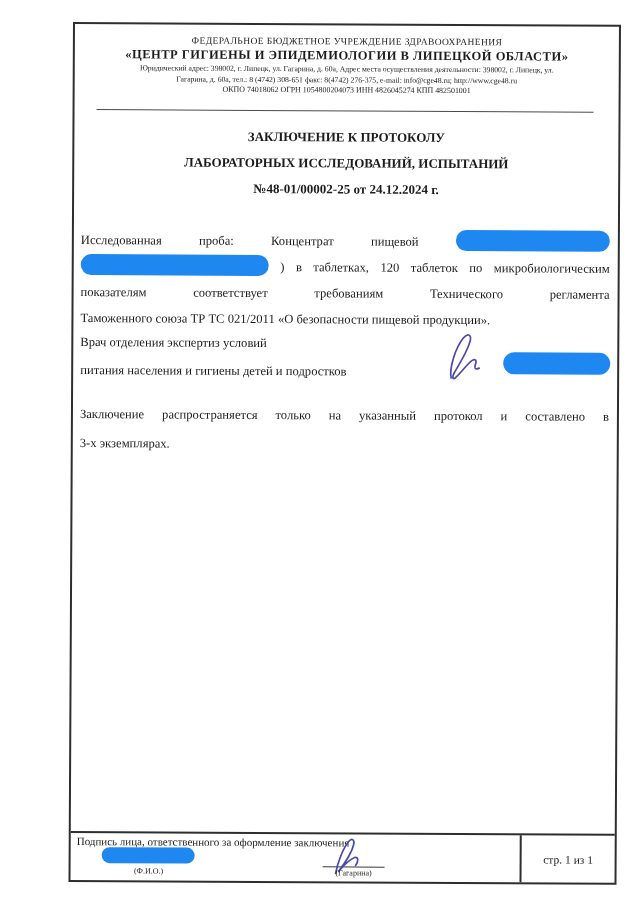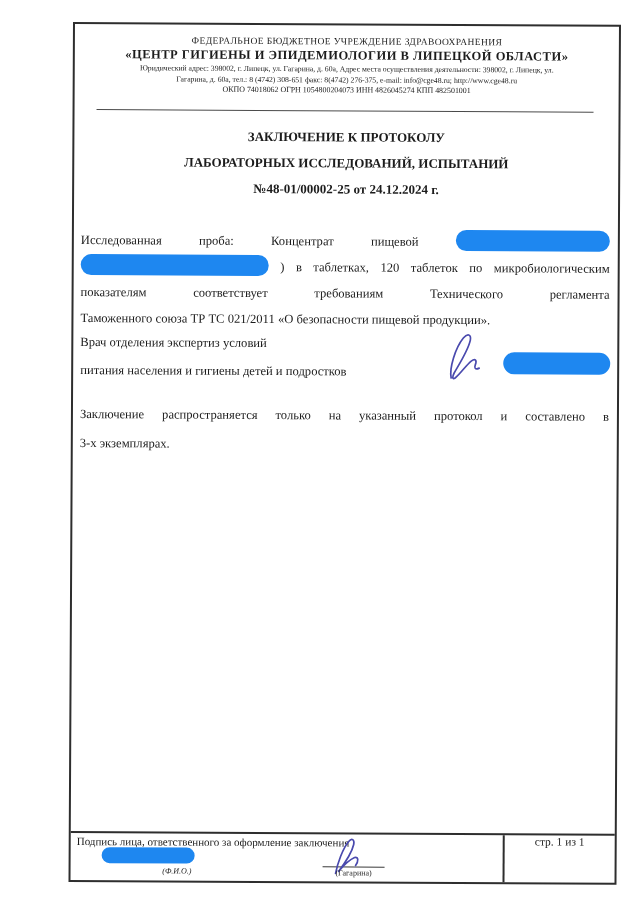--- a/index.html
+++ b/index.html
@@ -47,27 +47,27 @@
   .footer{
     position:absolute;left:0;right:0;bottom:0;height:49px;box-sizing:border-box;
     border-top:2px solid var(--scan-border,#2e2e2e);display:flex;
   }
   .f-left{flex:1 1 auto;position:relative;padding:2px 6px;box-sizing:border-box;}
   .f-label{font-size:11px;white-space:nowrap;}
   .f-redaction{
     position:absolute;left:31px;top:14px;width:93px;height:16px;border-radius:8px;
     background:var(--redaction,#1e87f0);
   }
-  .f-fio{position:absolute;left:35px;top:33px;width:86px;text-align:right;font-size:8px;color:#222;font-style:italic;}
+  .f-fio{position:absolute;left:35px;top:33px;width:86px;text-align:center;font-size:8px;color:#222;}
   .f-sigline{position:absolute;left:252px;top:12px;width:62px;height:20px;border-bottom:1.2px solid #3a3a3a;}
   .f-sig{position:absolute;left:258px;top:1px;}
   .f-sign-cap{position:absolute;left:248px;top:34px;width:70px;text-align:center;font-size:8px;color:#222;}
   .f-right{
-    width:112px;box-sizing:border-box;border-left:2px solid var(--scan-border,#2e2e2e);
-    display:flex;align-items:flex-start;justify-content:center;font-size:11.5px;
+    width:95px;box-sizing:border-box;border-left:2px solid var(--scan-border,#2e2e2e);
+    display:flex;align-items:center;justify-content:center;font-size:11.5px;
   }
   .sig-svg path{fill:none;stroke:var(--ink,#4a4aae);stroke-width:1.7;stroke-linecap:round;}
 </style>
 </head>
 <body>
 
 <div class="page">
 
   <div class="org-header">
     <div class="org-line1">ФЕДЕРАЛЬНОЕ  БЮДЖЕТНОЕ УЧРЕЖДЕНИЕ ЗДРАВООХРАНЕНИЯ</div>

